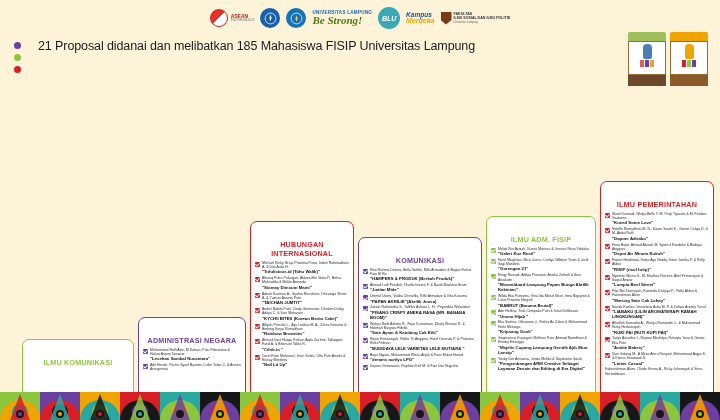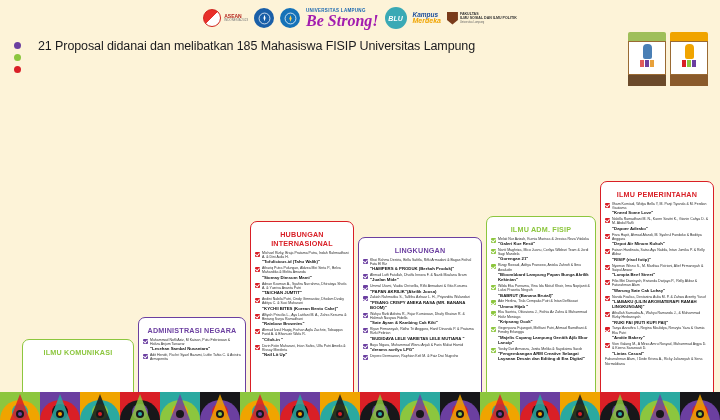--- a/index.html
+++ b/index.html
@@ -30,21 +30,21 @@
     background: linear-gradient(135deg,#e8302a 0%,#e8302a 50%,#ffffff 50%,#ffffff 100%);
     border: 1px solid #d0241e;
   }
   .asean-txt { font-size: 5px; line-height: 1.05; color: #b3261e; font-weight: bold; }
   .asean-txt .sub { font-size: 3px; color: #777; font-weight: normal; }
   .unila-mark { background: #1a5fa8; }
   .kemdik-mark { background: #1572b8; }
   .bestrong {
     font-family: "Liberation Serif", serif;
     font-style: italic; font-weight: bold;
-    font-size: 16px; color: #a21caf; line-height: 0.95;
+    font-size: 11px; color: #4d7c0f; line-height: 0.95;
   }
   .bestrong-top {
     font-family: "Liberation Sans", sans-serif;
     font-style: normal; font-weight: bold;
     font-size: 4.5px; letter-spacing: 0.3px; color: #1565b0;
   }
   .blu-mark {
     width: 22px; height: 22px; border-radius: 50%;
     background: #3aa9b5; color: #fff; font-size: 7px;
     display: flex; align-items: center; justify-content: center;
@@ -108,21 +108,21 @@
     padding: 4px 4px 4px 4px;
     flex: 1;
     overflow: hidden;
   }
   .col-head {
     text-align: center;
     font-size: 7.2px;
     font-weight: bold;
     letter-spacing: 0.2px;
     margin-bottom: 2.5px;
-    margin-top: 4px;
+    margin-top: 14px;
   }
   .entry { display: flex; gap: 2px; margin-bottom: 1.6px; }
   .tick {
     flex: 0 0 auto;
     width: 5px; height: 5px; border-radius: 1px;
     margin-top: 1px;
     position: relative;
   }
   .tick::after {
     content: ""; position: absolute;
@@ -295,21 +295,21 @@
           <span class="tick" style="background: rgb(217, 31, 38);"></span>
           <div class="etxt">
             <div class="names">Darin Fatin Maharani, Intan Safira, Ulfa Putri Amelia &amp; Rissay Merdinta</div>
             <div class="biz">"Nail Lit Up"</div>
           </div>
         </div>
       </div>
     </div>
     <div class="col" style="left: 358px; top: 184px; width: 124px; height: 204px;">
       <div class="card" style="color: rgb(107, 63, 160);">
-        <div class="col-head" style="color: rgb(107, 63, 160);">LINGKUNGAN</div>
+        <div class="col-head" style="color: rgb(107, 63, 160);">KOMUNIKASI</div>
         <div class="entry">
           <span class="tick" style="background: rgb(107, 63, 160);"></span>
           <div class="etxt">
             <div class="names">Khoi Rahma Destria, Bella Safitla, Rifki Armadani &amp; Bagas Fathal Fata El Riz</div>
             <div class="biz">"HAMPERS &amp; PRODUK (Berkah Produk)"</div>
           </div>
         </div>
         <div class="entry">
           <span class="tick" style="background: rgb(107, 63, 160);"></span>
           <div class="etxt">

